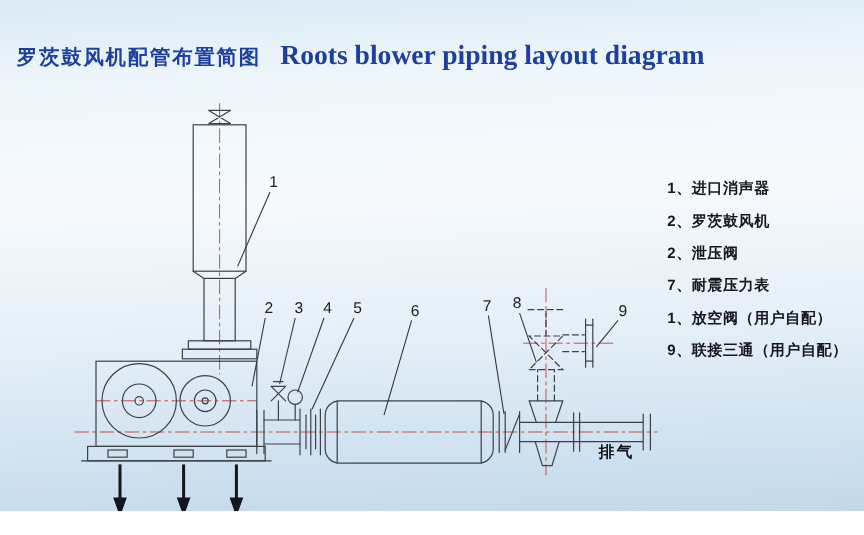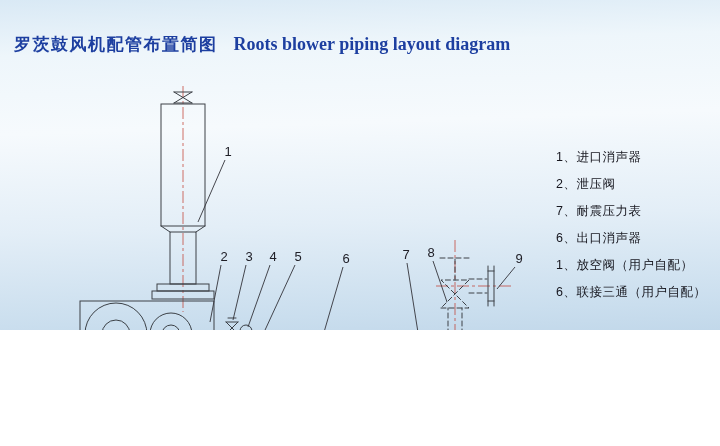--- a/index.html
+++ b/index.html
@@ -1,32 +1,32 @@
 <!DOCTYPE html>
 <html><head>
 <meta charset="utf-8">
 <style>
   html,body{margin:0;padding:0;}
   .page{
     position:relative;
-    width:720px;height:330px;
+    width:720px;height:426px;
     overflow:hidden;
     background:linear-gradient(178deg,#d9e9f5 0%,#eef6fb 16%,#f6fafd 38%,#e3eef7 66%,#cadeee 92%,#c2d8ea 100%);
     font-family:"Liberation Sans",sans-serif;
   }
   .title-row{
     position:absolute;left:14px;top:33px;
     display:flex;align-items:baseline;gap:16px;
     color:#1d3fa0;
   }
   .title-zh{font-size:17px;font-weight:700;letter-spacing:1.5px;}
-  .title-en{font-family:"Liberation Serif",serif;font-size:18px;font-weight:700;}
+  .title-en{font-family:"Liberation Serif",serif;font-size:23px;font-weight:700;}
   .legend{
     position:absolute;left:556px;top:144px;
-    color:#16161e;font-size:12.5px;font-weight:400;
+    color:#16161e;font-size:12.5px;font-weight:700;
     letter-spacing:0.5px;
   }
   .legend-item{height:27px;line-height:27px;white-space:nowrap;}
   svg.diagram{position:absolute;left:0;top:0;}
   .bottom-rule{
     position:absolute;left:0;top:430px;width:720px;height:1px;
     background:rgba(98,130,165,0.55);
   }
 </style>
 </head>
@@ -34,25 +34,25 @@
 
 <div class="page">
 
   <div class="title-row">
     <span class="title-zh">罗茨鼓风机配管布置简图</span>
     <span class="title-en">Roots blower piping layout diagram</span>
   </div>
 
   <div class="legend">
     <div class="legend-item">1、进口消声器</div>
+    <div class="legend-item">2、罗茨鼓风机</div>
     <div class="legend-item">2、泄压阀</div>
     <div class="legend-item">7、耐震压力表</div>
-    <div class="legend-item">6、出口消声器</div>
     <div class="legend-item">1、放空阀（用户自配）</div>
-    <div class="legend-item">6、联接三通（用户自配）</div>
+    <div class="legend-item">9、联接三通（用户自配）</div>
   </div>
 
   <svg class="diagram" width="720" height="446" viewBox="0 0 720 446" xmlns="http://www.w3.org/2000/svg">
 
     <g stroke="#c0392b" stroke-width="0.8" fill="none" stroke-dasharray="12 3 3 3" opacity="0.9">
       <line x1="62" y1="360" x2="548" y2="360"></line>
       <line x1="183" y1="86" x2="183" y2="312"></line>
       <line x1="455" y1="240" x2="455" y2="396"></line>
       <line x1="436" y1="286" x2="512" y2="286"></line>
       <line x1="80" y1="334" x2="214" y2="334"></line>

